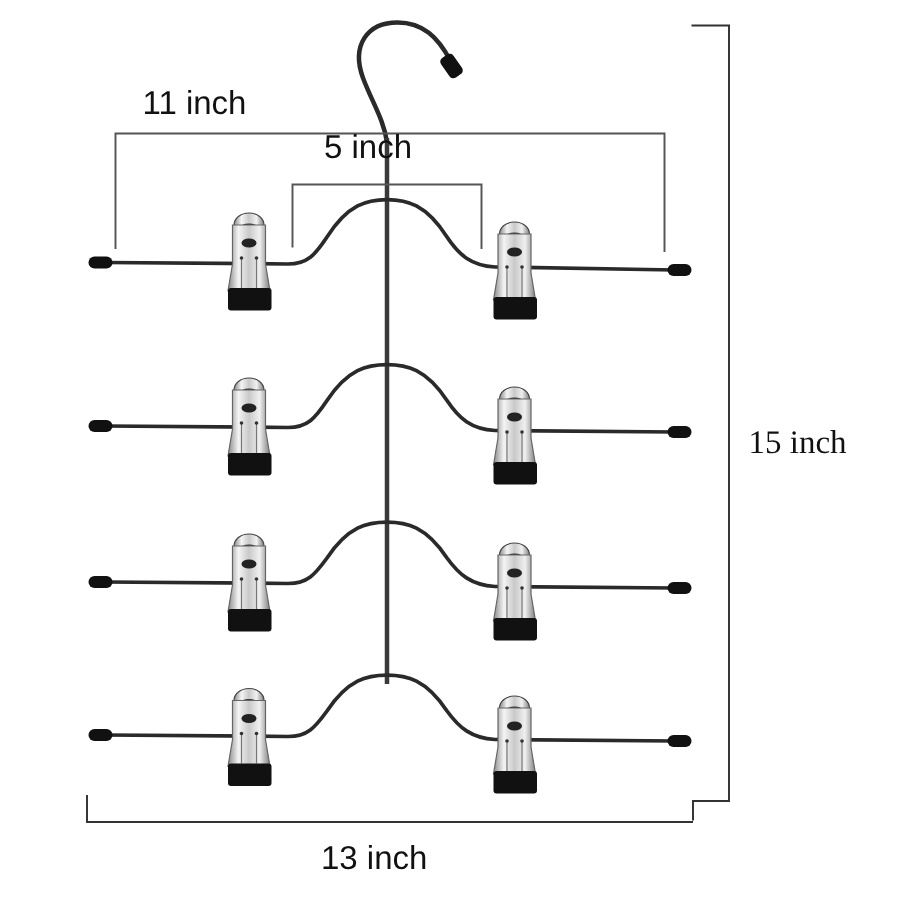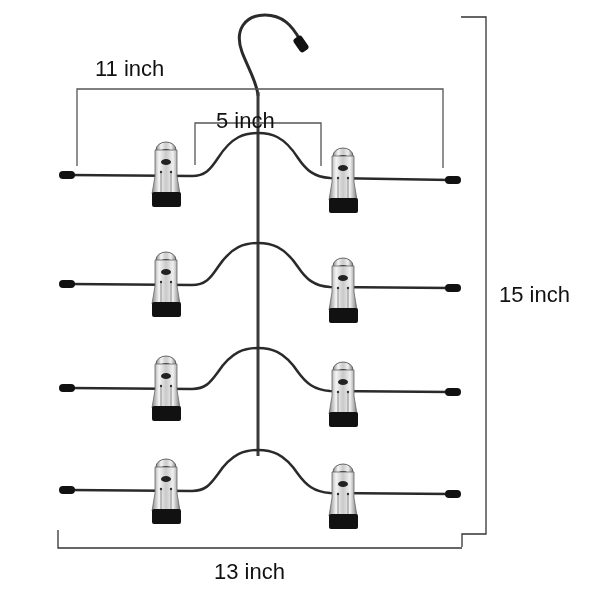--- a/index.html
+++ b/index.html
@@ -77,16 +77,16 @@
 
     <g fill="none" stroke="#555" stroke-width="1.3">
       <polyline points="77,166 77,89 443,89 443,168"></polyline>
       <polyline points="195,165 195,123 321,123 321,166"></polyline>
       <polyline stroke="#333" points="461,17 486,17 486,534 462,534 462,547"></polyline>
       <polyline stroke="#333" points="58,530 58,548 462,548"></polyline>
     </g>
   </svg>
 
   <div class="label" style="left:95px; top:58px;">11 inch</div>
-  <div class="label" style="left:216px; top:110px;">5 inch</div>
-  <div class="label" style="left:499px; top:284px;">15 inch</div>
+  <div class="label" style="left:216px; top:87px;">5 inch</div>
+  <div class="label" style="left:499px; top:284px;font-family:Liberation Serif, serif;">15 inch</div>
   <div class="label" style="left:214px; top:561px;">13 inch</div>
 </div>
 
 </body></html>

